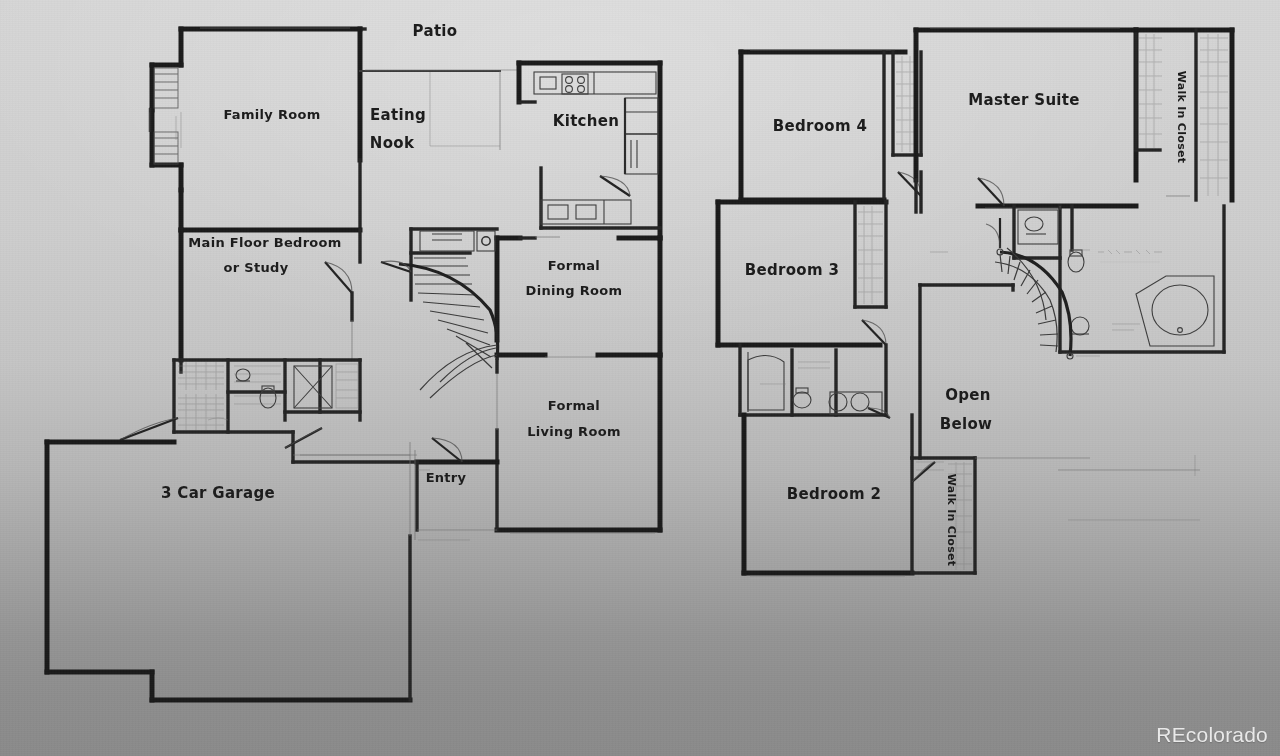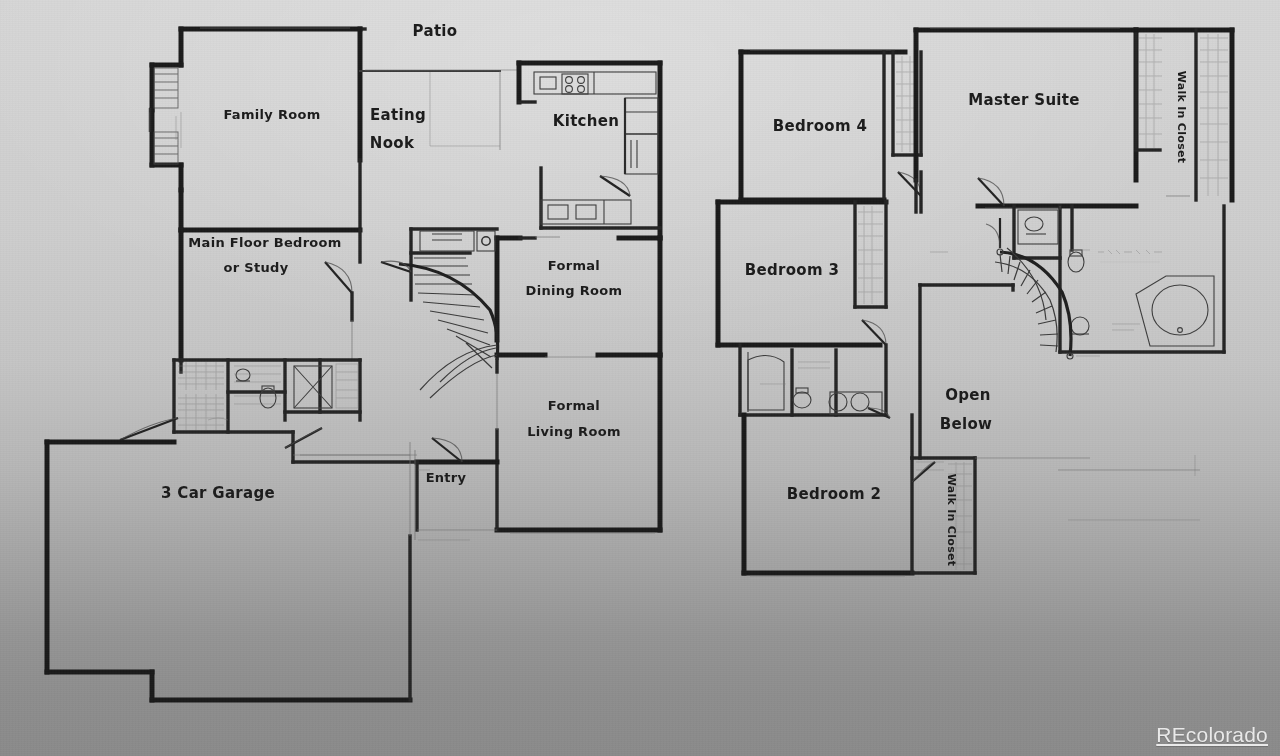--- a/index.html
+++ b/index.html
@@ -69,21 +69,20 @@
   #watermark {
     position: absolute;
     right: 12px;
     bottom: 9px;
     font-family: "Liberation Sans", sans-serif;
     font-size: 21px;
     color: #e9e9e9;
     letter-spacing: .2px;
     text-shadow: 0 1px 1px rgba(0,0,0,.18);
     user-select: none;
-    text-decoration: underline;
   }
 </style>
 </head>
 <body>
 
 <div id="page">
 
   <svg id="plan" viewBox="0 0 1280 756">
 
     <g>

